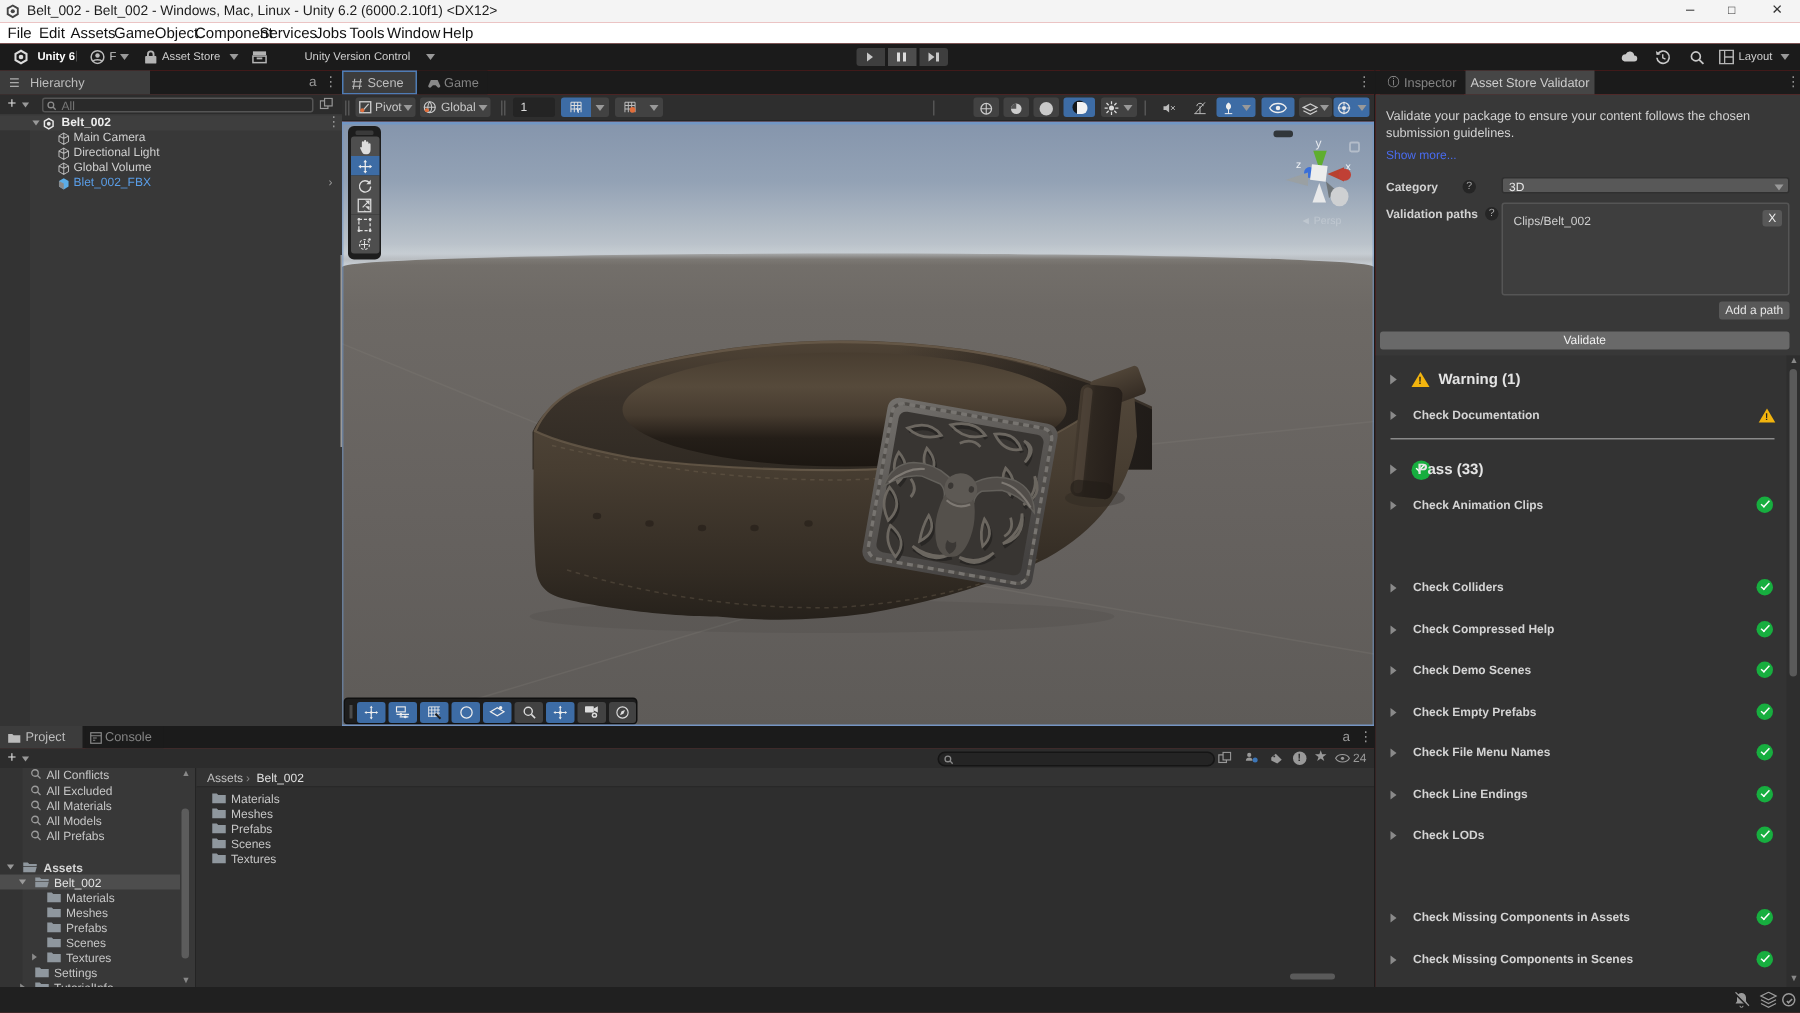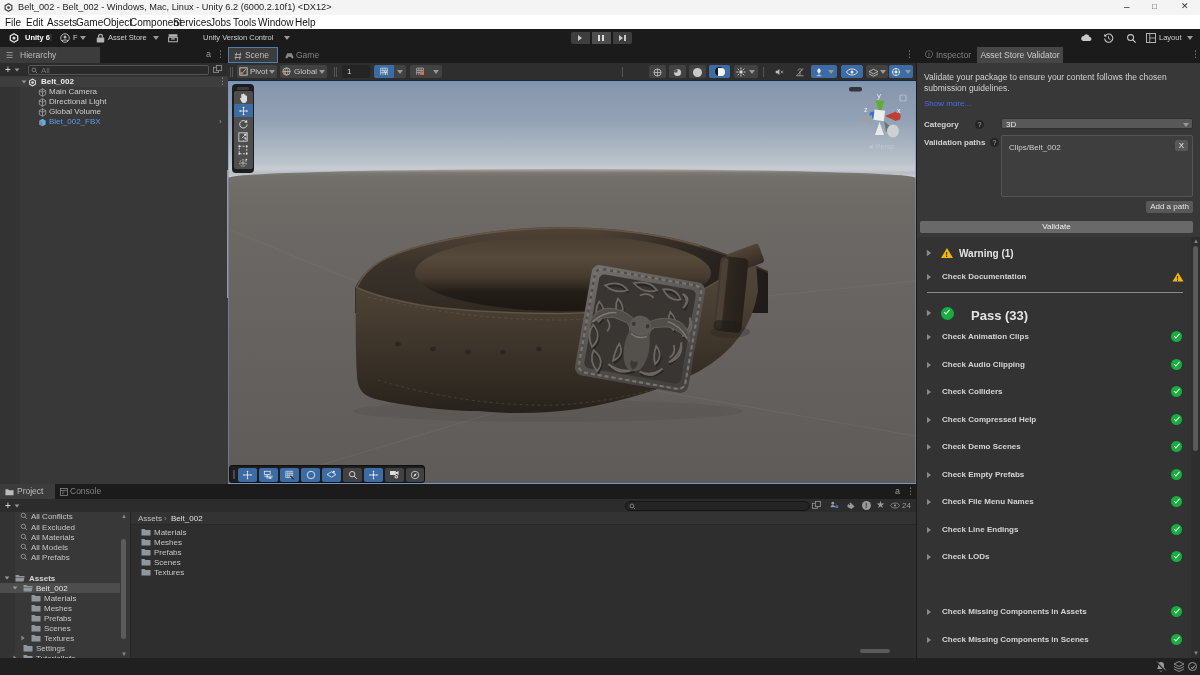--- a/index.html
+++ b/index.html
@@ -811,30 +811,25 @@
         </div>
     <div class="chk" style="top:34px">
           <span class="tri-r"></span>
           <b>Check Documentation</b>
           <span class="warnt" style="right:16px;left:auto;top:1px;transform:scale(.92)"></span>
         </div>
     <div class="abs" style="left:10px;top:55px;width:256px;height:1px;background:#8a8a8a"></div>
     <div class="chk" style="top:70px">
           <span class="tri-r" style="transform:scale(1.1)"></span>
           <span class="gchk" style="left:24px;right:auto;width:13px;height:13px"></span>
-          <b style="left:54px;font-size:13px;color:#e4e4e4">Pass (33)</b>
+          <b style="left:28px;font-size:10px;color:#e4e4e4">Pass (33)</b>
         </div>
     <div class="chk" style="top:94px">
           <span class="tri-r"></span>
           <b>Check Animation Clips</b>
-          <span class="gchk"></span>
-        </div>
-    <div class="chk" style="top:121.5px">
-          <span class="tri-r"></span>
-          <b>Check Audio Clipping</b>
           <span class="gchk"></span>
         </div>
     <div class="chk" style="top:149px">
           <span class="tri-r"></span>
           <b>Check Colliders</b>
           <span class="gchk"></span>
         </div>
     <div class="chk" style="top:176.5px">
           <span class="tri-r"></span>
           <b>Check Compressed Help</b>

